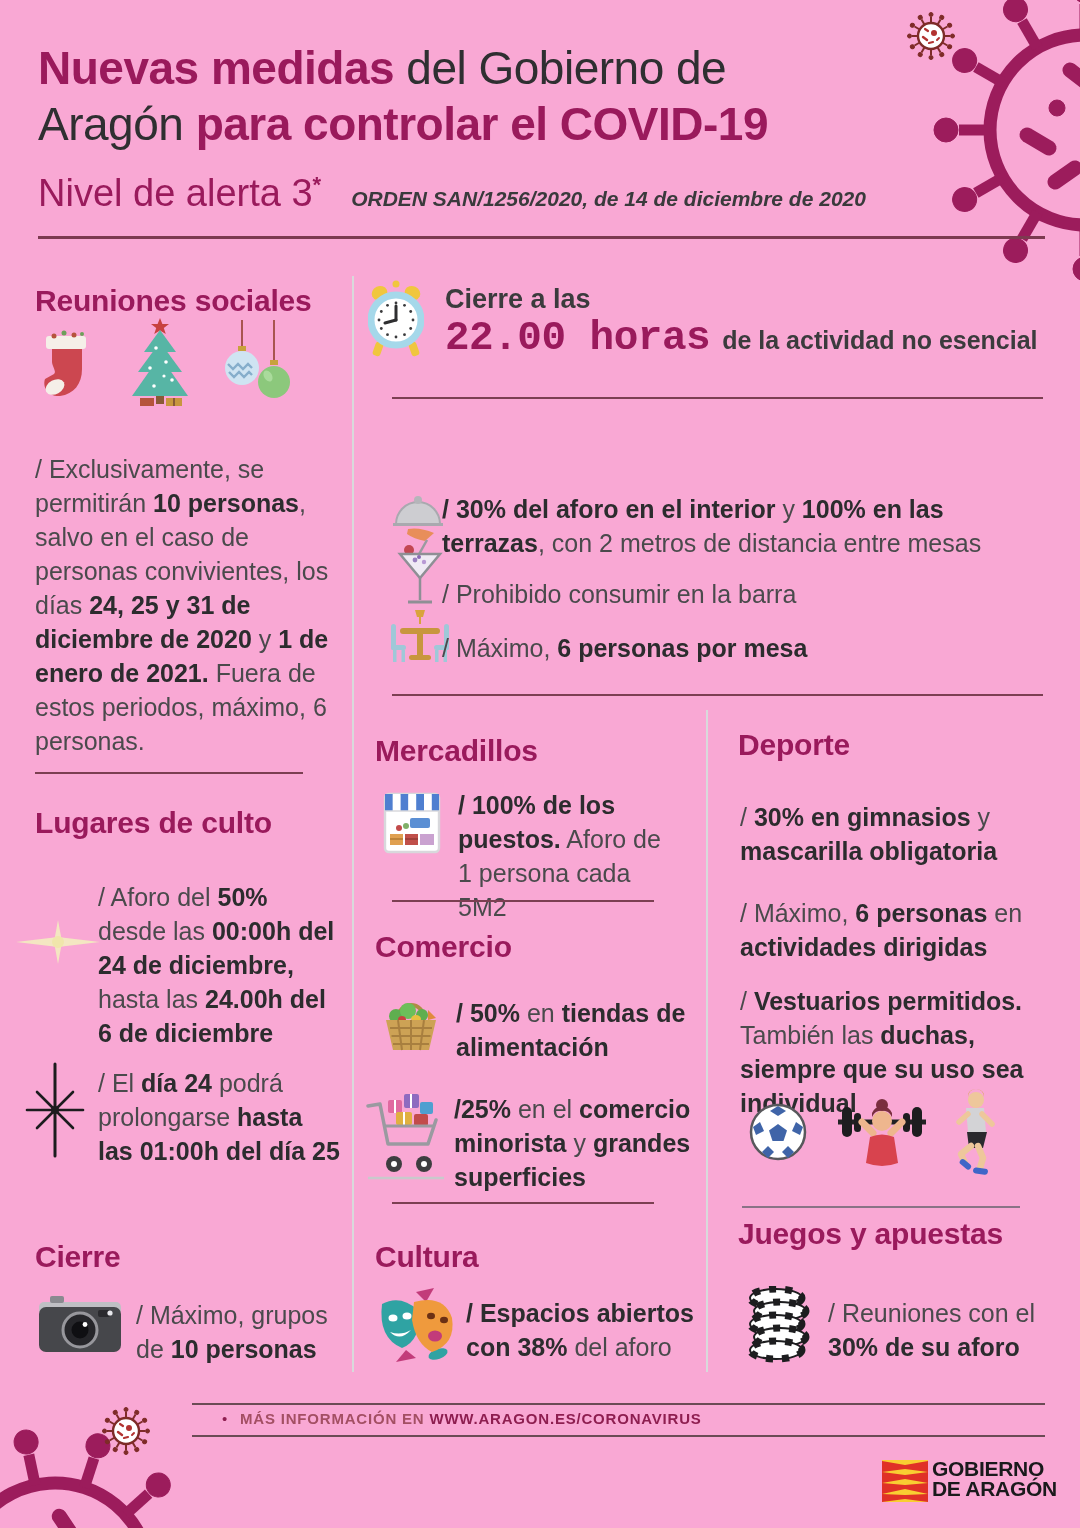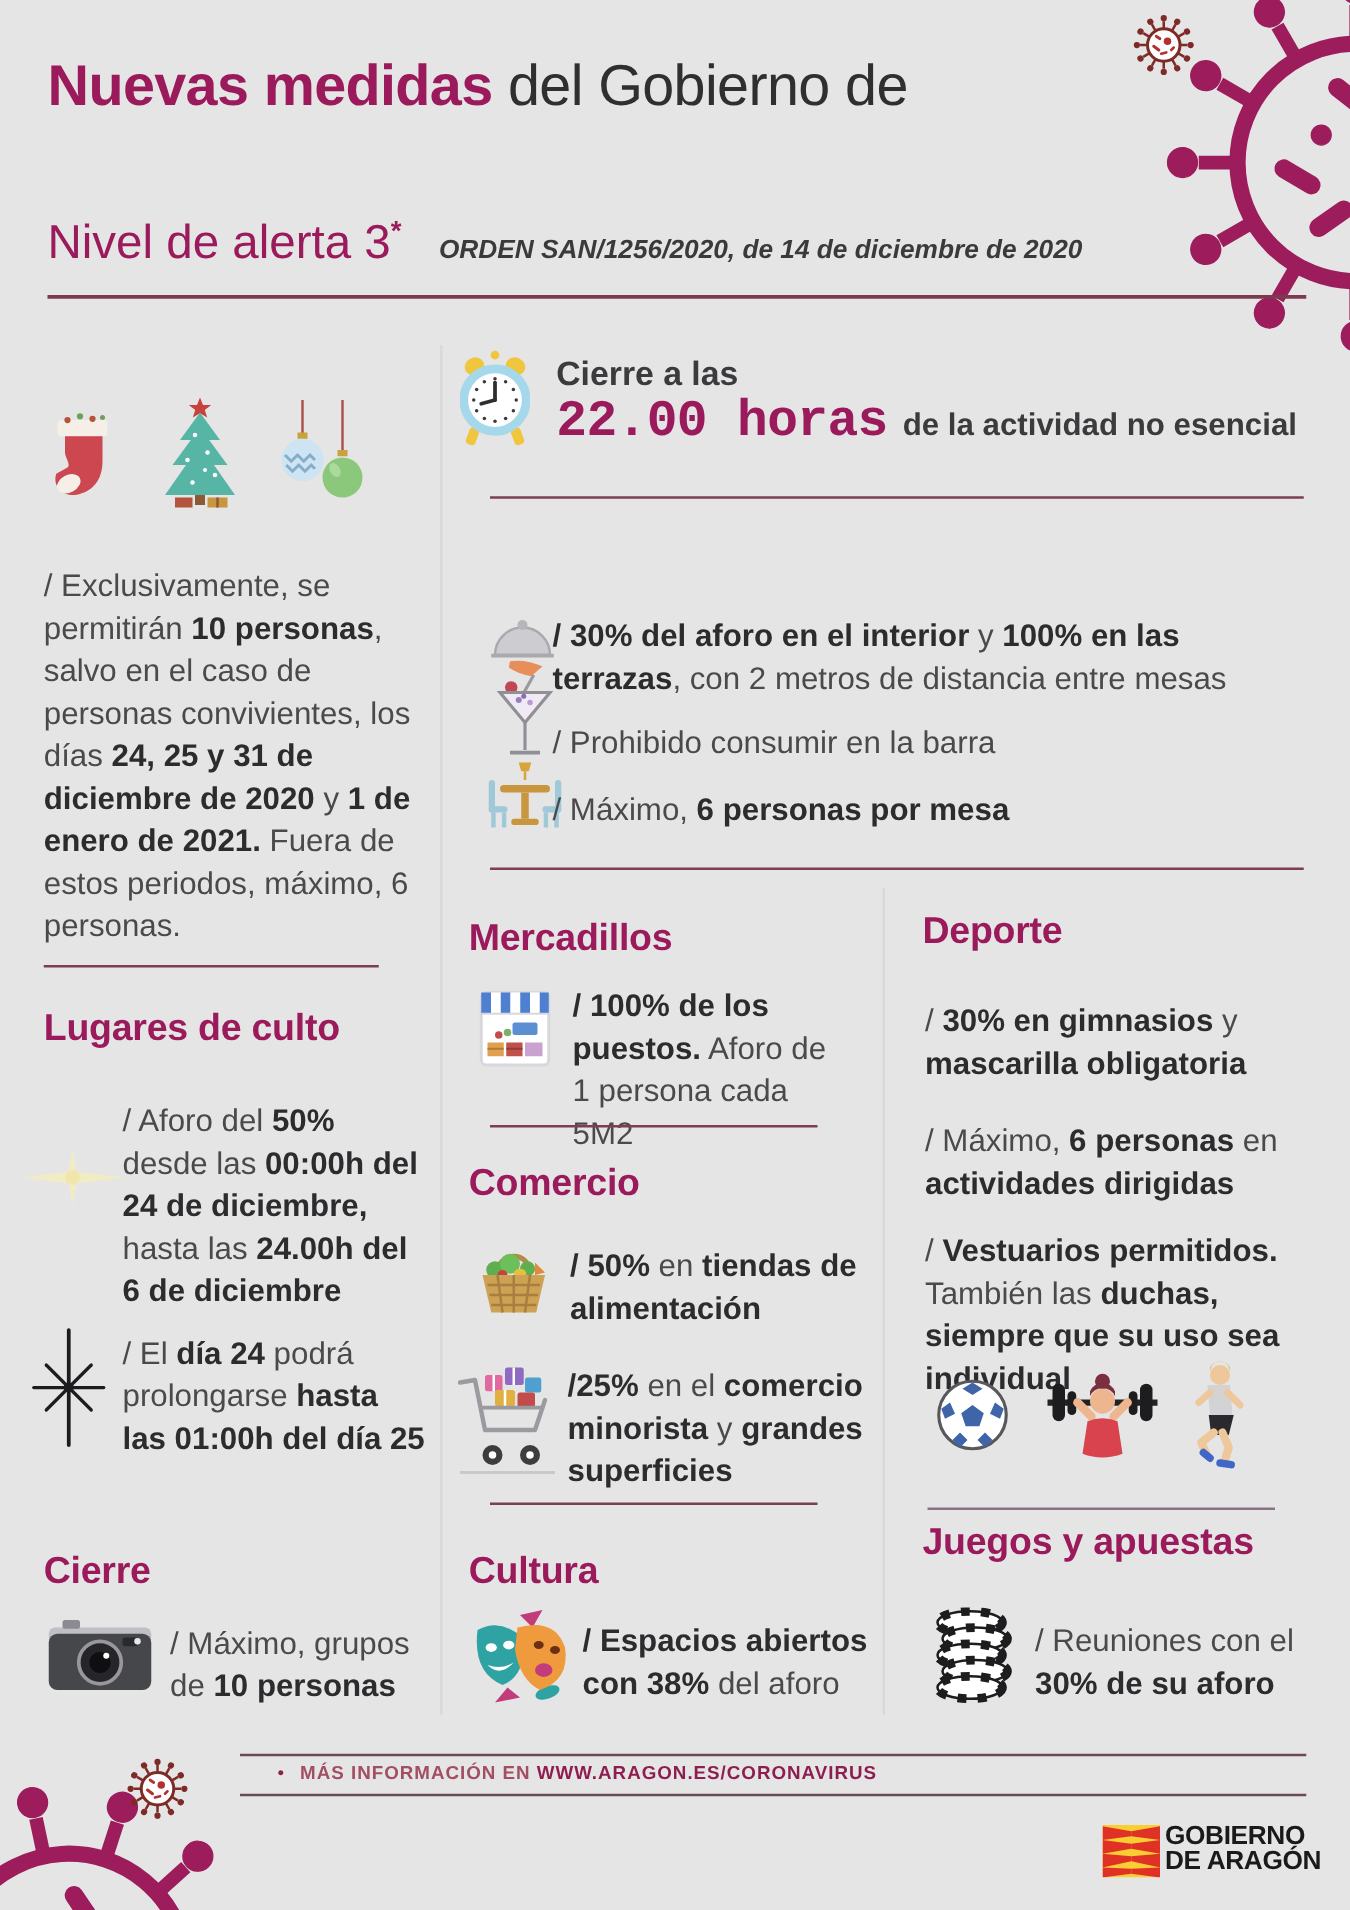--- a/index.html
+++ b/index.html
@@ -1,16 +1,16 @@
 <!DOCTYPE html>
 <html><head>
 <meta charset="utf-8">
 <style>
   html,body{margin:0;padding:0;background:#ffffff;}
-  .page{position:relative;width:1080px;height:1528px;overflow:hidden;background:#e5e5e5;
+  .page{position:relative;width:1080px;height:1528px;overflow:hidden;background:#f9a8d4;
         font-family:"Liberation Sans","DejaVu Sans",sans-serif;}
   .abs{position:absolute;}
   .stitle{font-size:30px;font-weight:700;color:#9a1a5c;letter-spacing:-0.2px;}
   .body{font-size:25px;line-height:1.36;color:#4a4a4c;}
   .body .b{font-weight:700;color:#2c2c2e;}
   .hrule{background:#7c3f52;height:2px;}
   .vrule{background:#d9d9db;width:2px;}
 
   
   #title{left:38px;top:40px;font-size:46px;line-height:56px;letter-spacing:-0.5px;}
@@ -256,20 +256,21 @@
     </svg>
   <svg class="abs virus-big" style="left:-115px;top:1408px;transform:rotate(18deg)" width="340" height="340">
       <use href="#virus"></use>
     </svg>
   <svg class="abs" style="left:94px;top:1399px" width="64" height="64">
       <use href="#virus-sm"></use>
     </svg>
 
   <div id="title" class="abs">
     <div><span class="t-accent">Nuevas medidas</span><span class="t-dark"> del Gobierno de</span></div>
+    <div><span class="t-dark">Aragón </span><span class="t-accent">para controlar el COVID-19</span></div>
   </div>
   <div id="alert-row" class="abs">
     <span id="alert-level">Nivel de alerta 3</span><span id="alert-star">*</span><span id="order-ref">ORDEN SAN/1256/2020, de 14 de diciembre de 2020</span>
   </div>
   <div id="rule-title" class="abs"></div>
 
   <svg class="abs" style="left:368px;top:276px" width="56" height="86" viewBox="0 0 56 86">
     <g transform="rotate(-25 12 18)">
         <ellipse cx="12" cy="17" rx="8" ry="7" fill="#f0c63e"></ellipse>
       </g>
@@ -339,20 +340,21 @@
         <rect x="47" y="42" width="3.5" height="12"></rect>
         <rect x="55.5" y="42" width="3.5" height="12"></rect>
     </g>
   </svg>
   <div id="host-i3" class="abs body"><span>/  Máximo, </span><span class="b">6 personas por mesa</span></div>
   <div id="rule-host" class="abs hrule"></div>
 
   <div id="vd1" class="abs vrule"></div>
   <div id="vd2" class="abs vrule"></div>
 
+  <div id="reu-title" class="abs stitle">Reuniones sociales</div>
   <svg class="abs" style="left:40px;top:322px" width="54" height="80" viewBox="0 0 54 80">
     <rect x="6" y="14" width="40" height="13" rx="3" fill="#f5efe8"></rect>
     <circle cx="14" cy="14" r="2.5" fill="#b5543c"></circle>
       <circle cx="24" cy="11" r="2.5" fill="#6da05a"></circle>
       <circle cx="34" cy="13" r="2.5" fill="#b5543c"></circle>
       <circle cx="42" cy="12" r="2" fill="#6da05a"></circle>
     <path d="M12,27 L42,27 L42,47 C42,62 34,72 20,74 C9,75 2,66 5,57 L14,52 C17,50 12,44 12,40 Z" fill="#cc4750"></path>
     <ellipse cx="15" cy="65" rx="10" ry="7" fill="#f5efe8" transform="rotate(-28 15 65)"></ellipse>
   </svg>
   <svg class="abs" style="left:120px;top:318px" width="80" height="90" viewBox="0 0 80 90">

